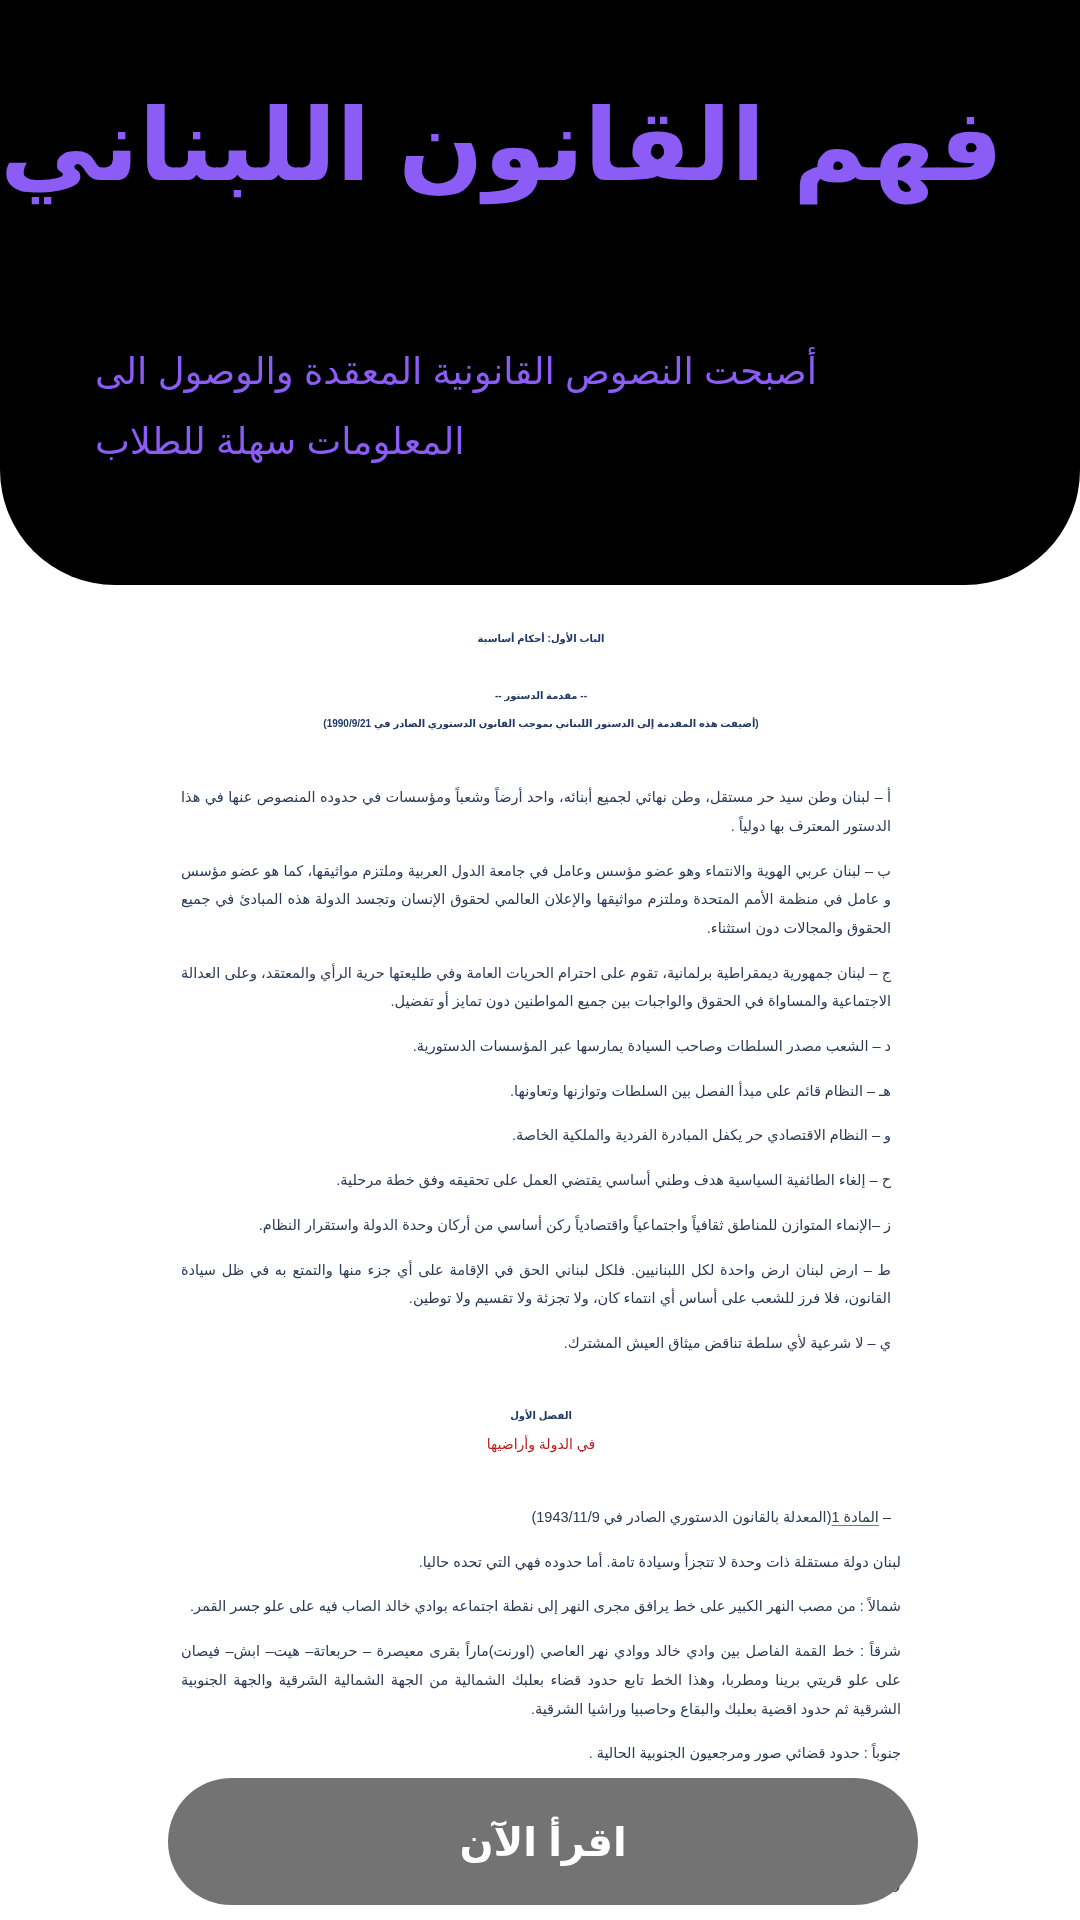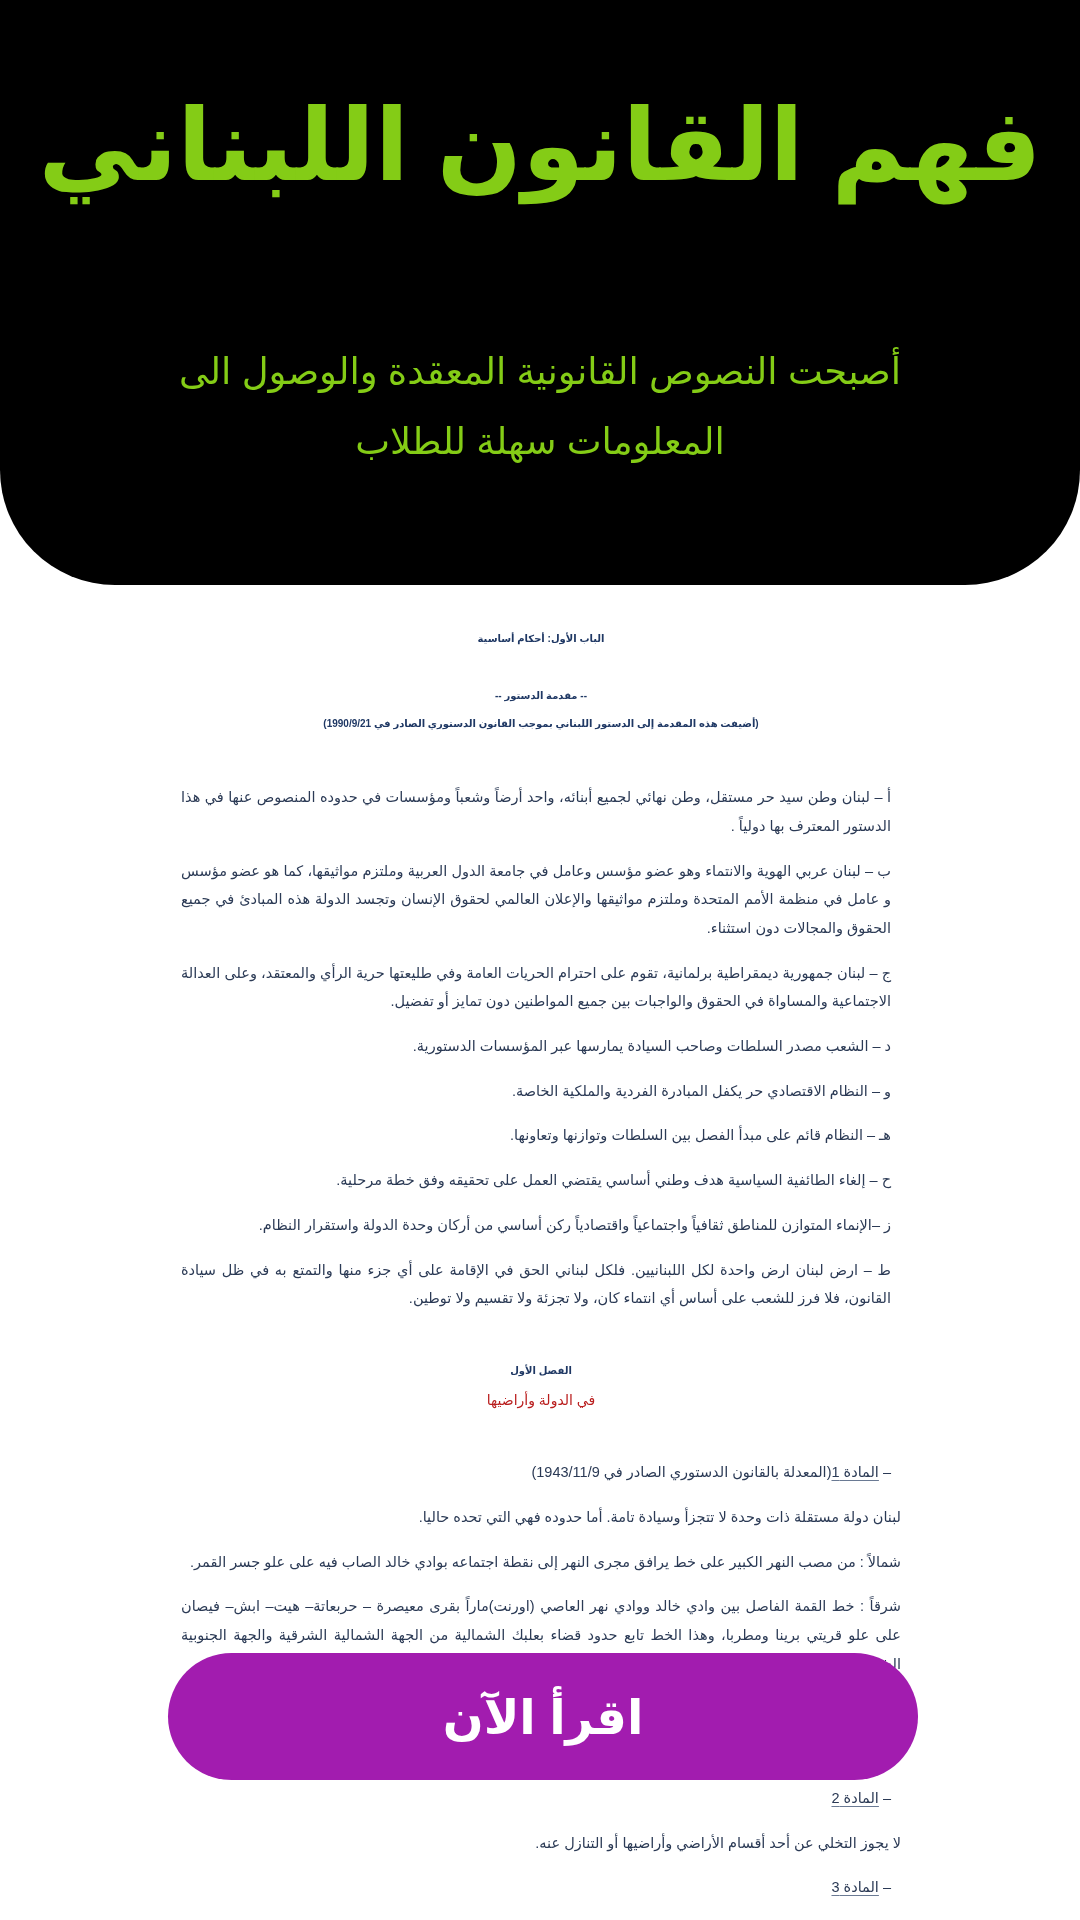--- a/index.html
+++ b/index.html
@@ -16,22 +16,22 @@
     }
     .hero {
       position: absolute;
       left: 0;
       top: 0;
       width: 1080px;
       height: 585px;
       background: #000000;
       border-bottom-left-radius: 115px;
       border-bottom-right-radius: 115px;
-      color: #84cc16;
-      text-align: center;
+      color: #8b5cf6;
+      text-align: left;
     }
     .hero-title {
       position: absolute;
       left: 0;
       right: 0;
       top: 70px;
       margin: 0;
       font-size: 100px;
       font-weight: bold;
       line-height: 150px;
@@ -75,30 +75,30 @@
     .doc .indent { padding-right: 10px; }
     .gap-lg { height: 28px; }
     .u {
       text-decoration: underline;
       text-decoration-color: #6a7a94;
       text-underline-offset: 3px;
     }
     .cta {
       position: absolute;
       left: 168px;
-      top: 1653px;
+      top: 1778px;
       width: 750px;
       height: 127px;
-      background: #a21caf;
+      background: #737373;
       border-radius: 64px;
       color: #ffffff;
       display: flex;
       align-items: center;
       justify-content: center;
-      font-size: 48px;
+      font-size: 40px;
       font-weight: bold;
       direction: rtl;
       cursor: pointer;
     }
   </style>
 </head>
 <body>
 
 <header class="hero">
   <h1 class="hero-title">فهم القانون اللبناني</h1>
@@ -109,25 +109,26 @@
   <div class="center heading">الباب الأول: أحكام أساسية</div>
   <div class="gap-lg"></div>
   <div class="center heading">-- مقدمة الدستور --</div>
   <div class="center heading">(أضيفت هذه المقدمة إلى الدستور اللبناني بموجب القانون الدستوري الصادر في 1990/9/21)</div>
   <div class="gap-lg"></div>
 
   <p class="indent">أ – لبنان وطن سيد حر مستقل، وطن نهائي لجميع أبنائه، واحد أرضاً وشعباً ومؤسسات في حدوده المنصوص عنها في هذا الدستور المعترف بها دولياً .</p>
   <p class="indent">ب – لبنان عربي الهوية والانتماء وهو عضو مؤسس وعامل في جامعة الدول العربية وملتزم مواثيقها، كما هو عضو مؤسس و عامل في منظمة الأمم المتحدة وملتزم مواثيقها والإعلان العالمي لحقوق الإنسان وتجسد الدولة هذه المبادئ في جميع الحقوق والمجالات دون استثناء.</p>
   <p class="indent">ج – لبنان جمهورية ديمقراطية برلمانية، تقوم على احترام الحريات العامة وفي طليعتها حرية الرأي والمعتقد، وعلى العدالة الاجتماعية والمساواة في الحقوق والواجبات بين جميع المواطنين دون تمايز أو تفضيل.</p>
   <p class="indent">د – الشعب مصدر السلطات وصاحب السيادة يمارسها عبر المؤسسات الدستورية.</p>
+  <p class="indent">هـ – النظام قائم على مبدأ الفصل بين السلطات وتوازنها وتعاونها.</p>
   <p class="indent">و – النظام الاقتصادي حر يكفل المبادرة الفردية والملكية الخاصة.</p>
-  <p class="indent">هـ – النظام قائم على مبدأ الفصل بين السلطات وتوازنها وتعاونها.</p>
   <p class="indent">ح – إلغاء الطائفية السياسية هدف وطني أساسي يقتضي العمل على تحقيقه وفق خطة مرحلية.</p>
   <p class="indent">ز –الإنماء المتوازن للمناطق ثقافياً واجتماعياً واقتصادياً ركن أساسي من أركان وحدة الدولة واستقرار النظام.</p>
   <p class="indent">ط – ارض لبنان ارض واحدة لكل اللبنانيين. فلكل لبناني الحق في الإقامة على أي جزء منها والتمتع به في ظل سيادة القانون، فلا فرز للشعب على أساس أي انتماء كان، ولا تجزئة ولا تقسيم ولا توطين.</p>
+  <p class="indent">ي – لا شرعية لأي سلطة تناقض ميثاق العيش المشترك.</p>
 
   <div class="gap-lg"></div>
   <div class="center heading">الفصل الأول</div>
   <div class="center sub">في الدولة وأراضيها</div>
   <div class="gap-lg"></div>
 
   <p class="indent"><span>– </span><span class="u">المادة 1</span><span>(المعدلة بالقانون الدستوري الصادر في 1943/11/9)</span></p>
   <p>لبنان دولة مستقلة ذات وحدة لا تتجزأ وسيادة تامة. أما حدوده فهي التي تحده حاليا.</p>
   <p>شمالاً : من مصب النهر الكبير على خط يرافق مجرى النهر إلى نقطة اجتماعه بوادي خالد الصاب فيه على علو جسر القمر.</p>
   <p>شرقاً : خط القمة الفاصل بين وادي خالد ووادي نهر العاصي (اورنت)ماراً بقرى معيصرة – حربعاتة– هيت– ابش– فيصان على علو قريتي برينا ومطربا، وهذا الخط تابع حدود قضاء بعلبك الشمالية من الجهة الشمالية الشرقية والجهة الجنوبية الشرقية ثم حدود اقضية بعلبك والبقاع وحاصبيا وراشيا الشرقية.</p>

